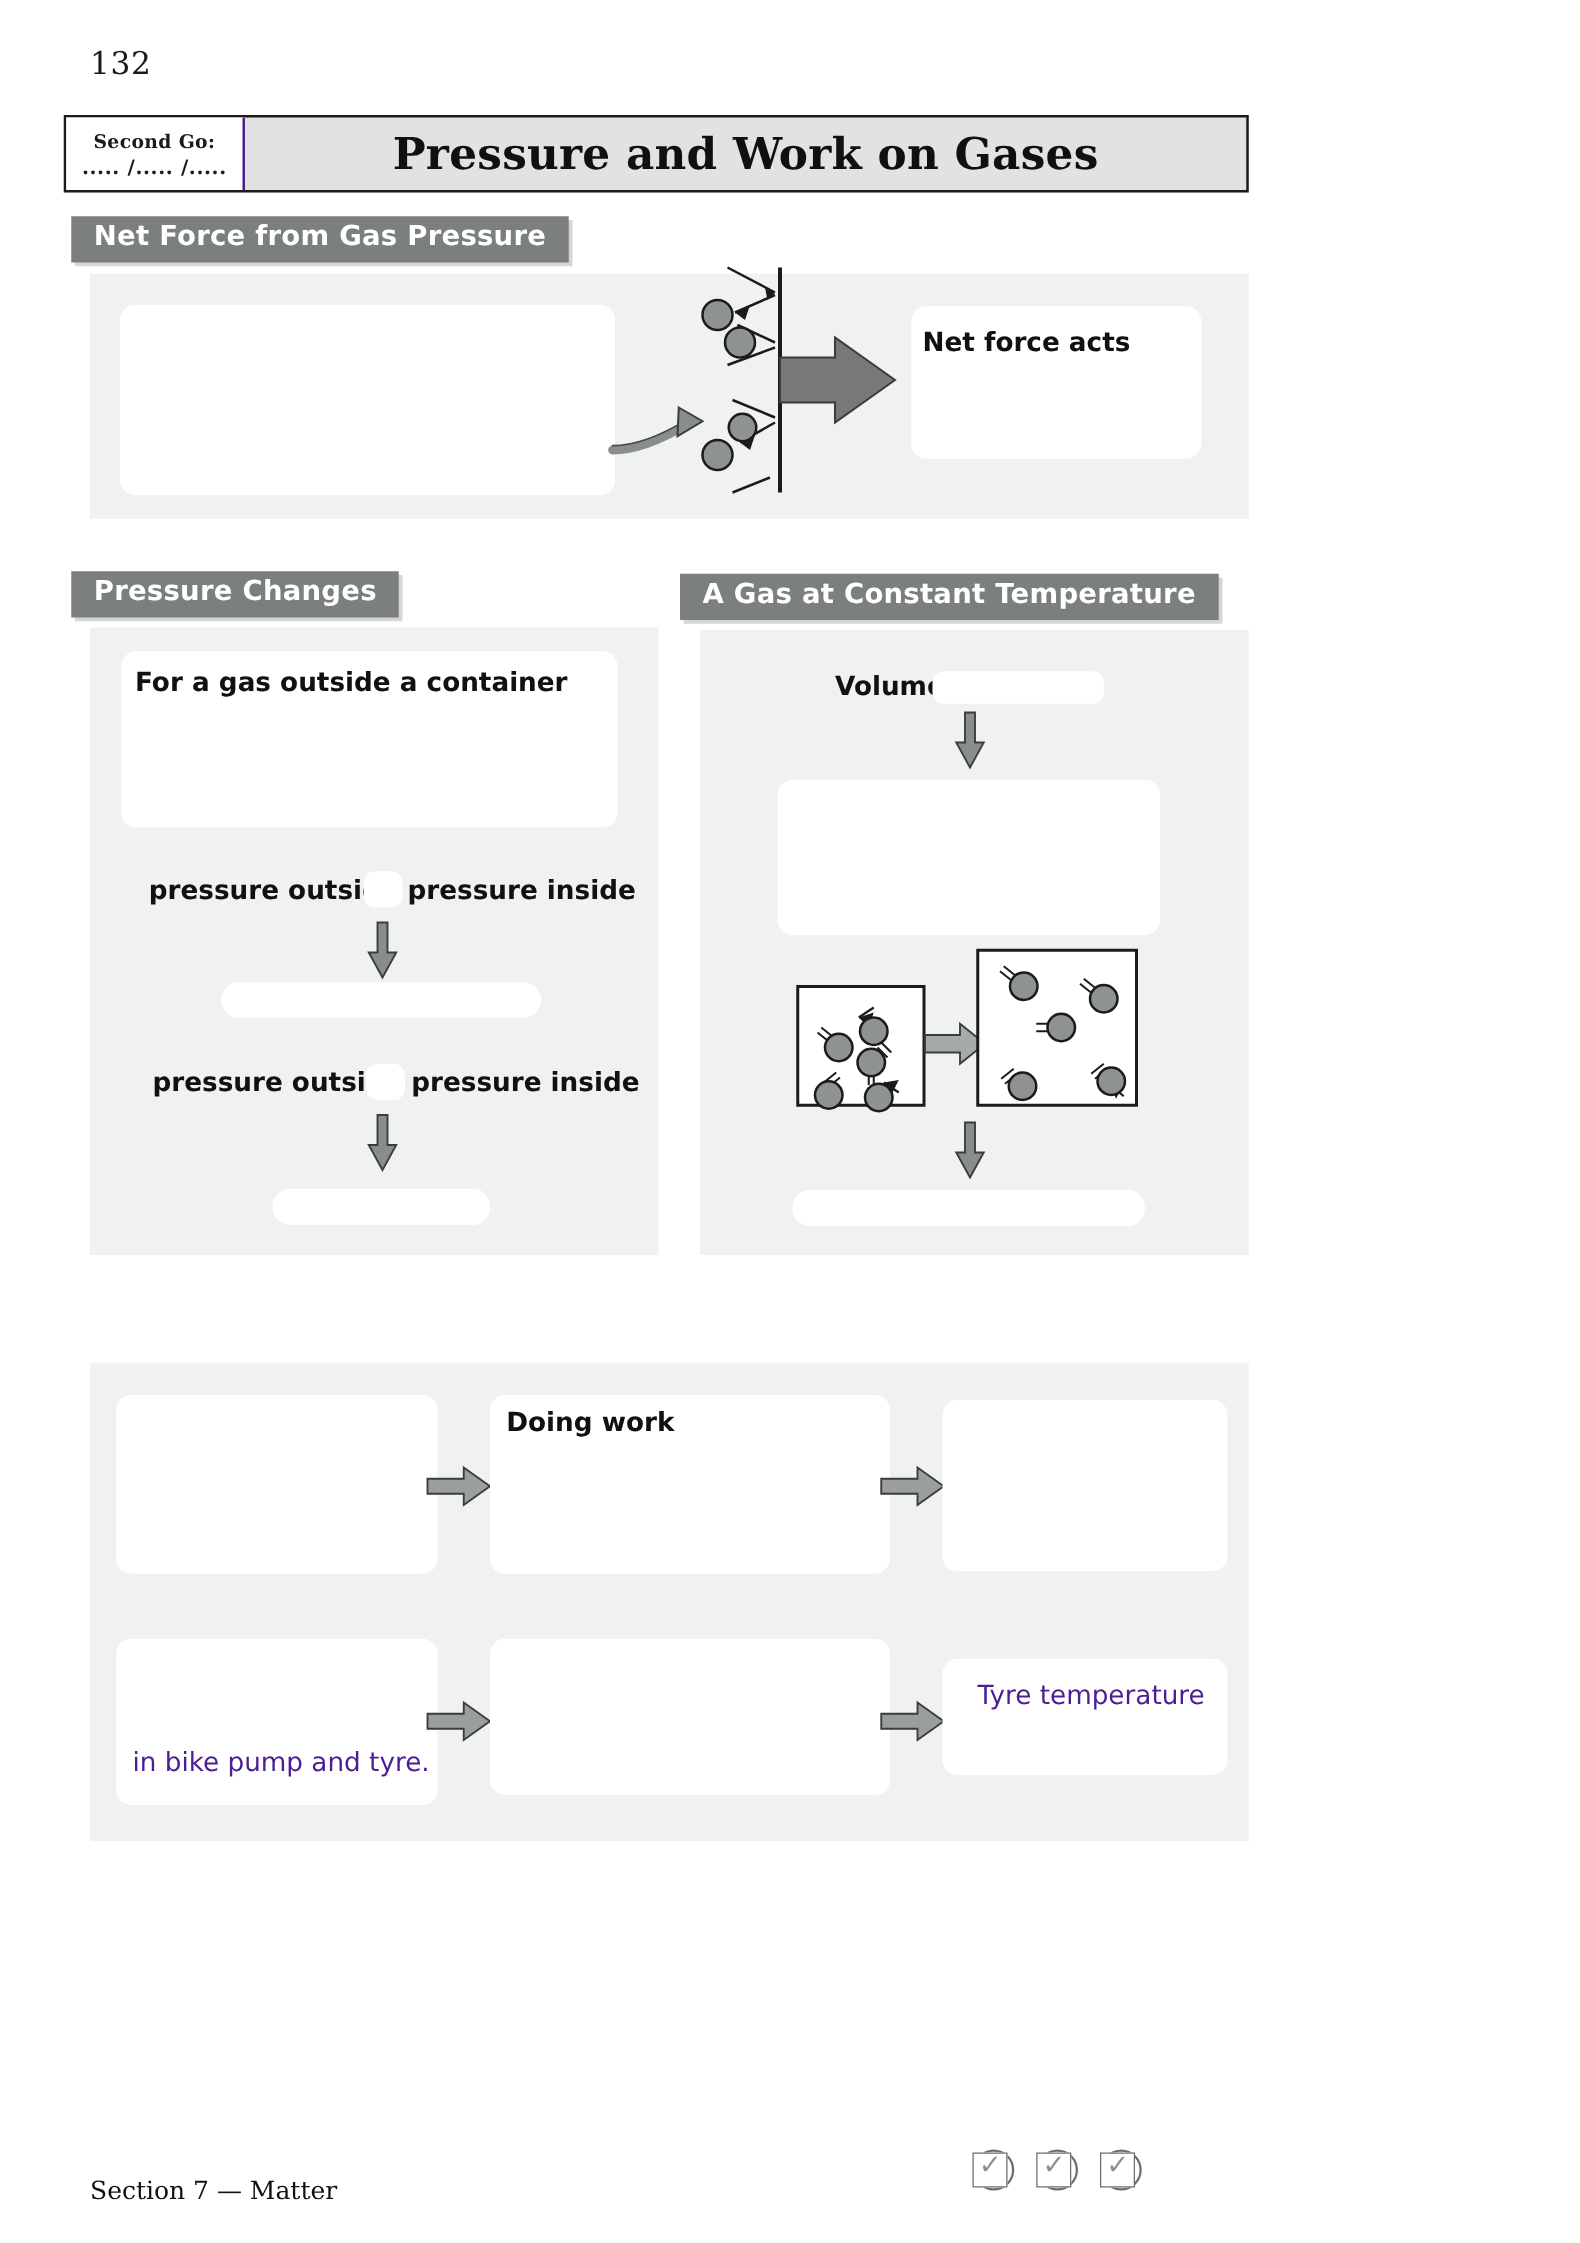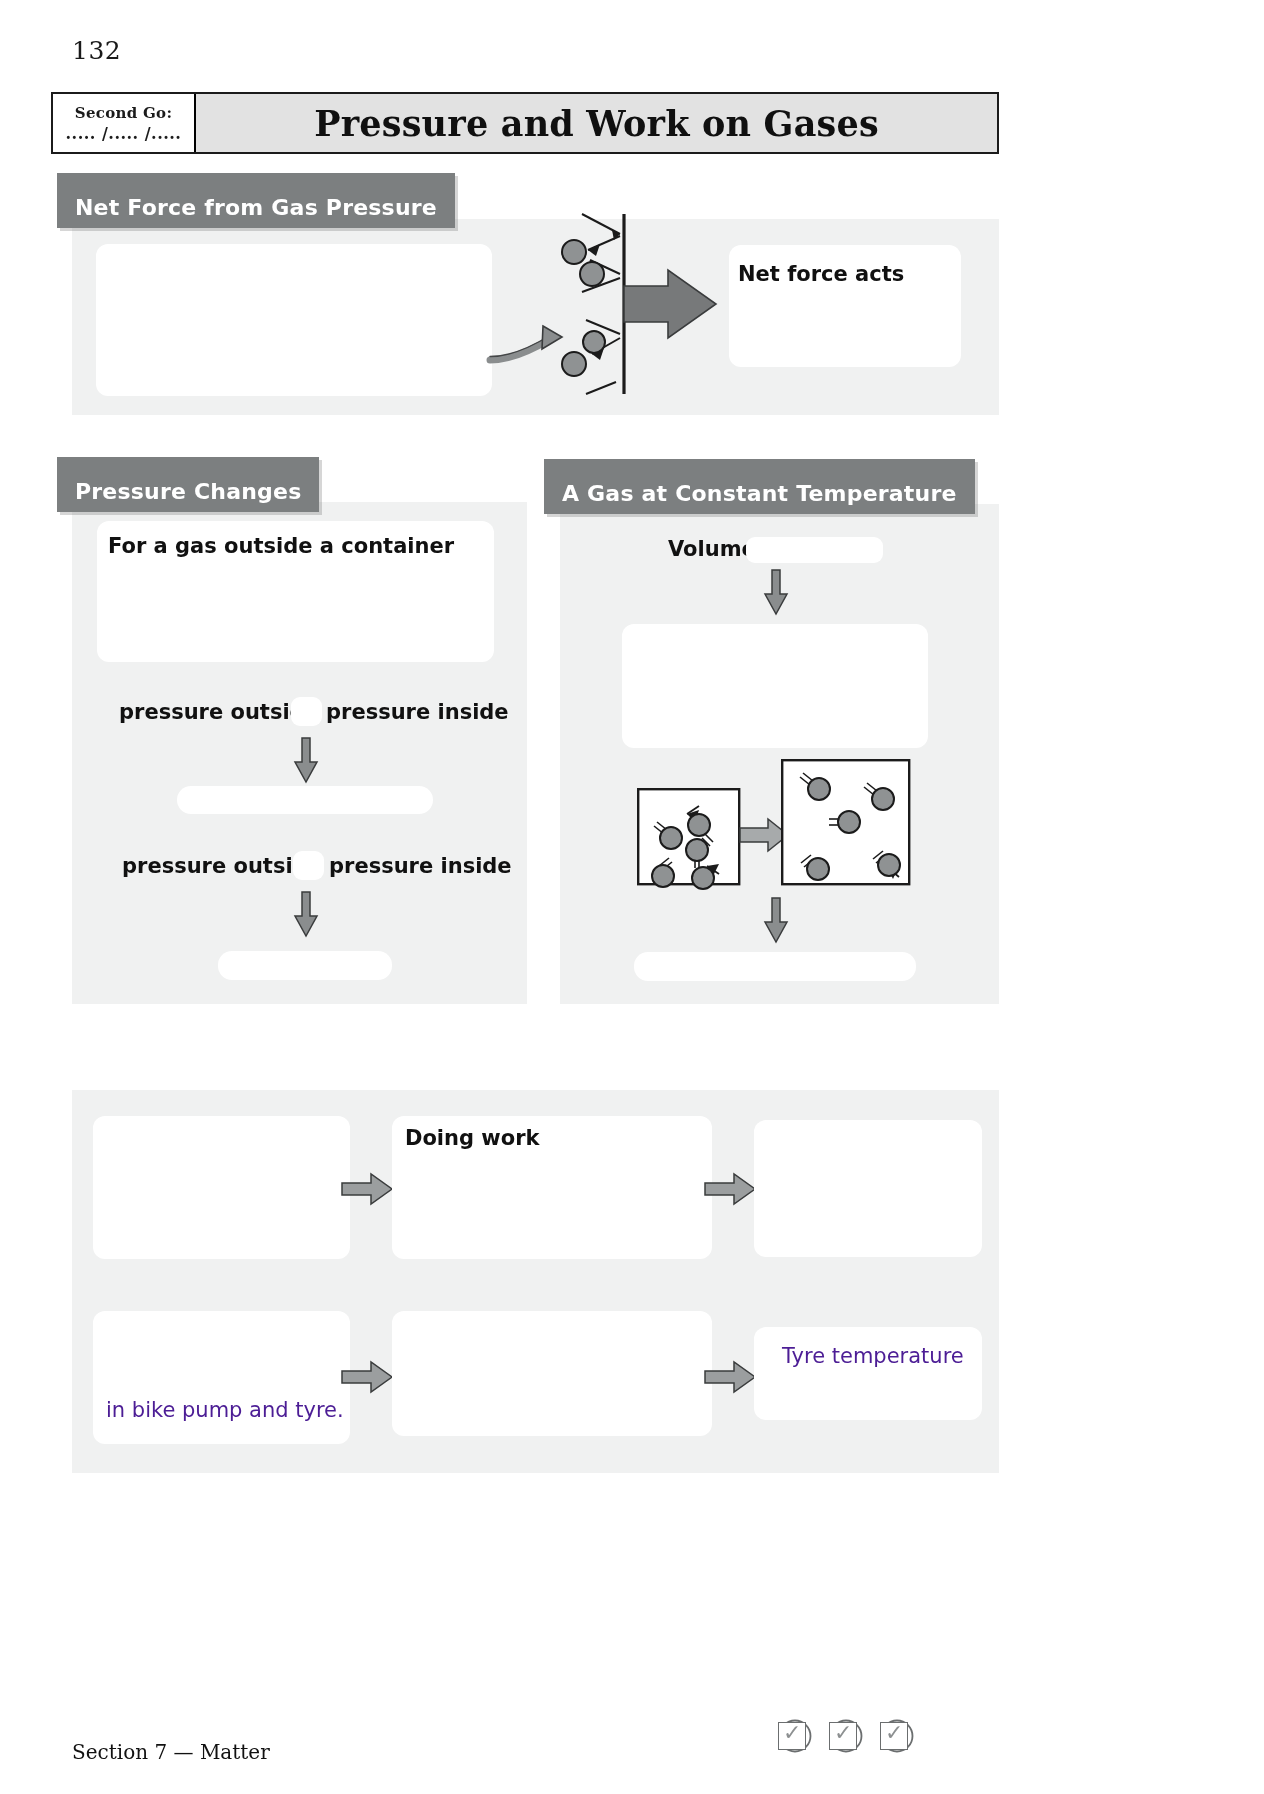--- a/index.html
+++ b/index.html
@@ -19,21 +19,21 @@
     font-family:"DejaVu Serif", serif;
     font-size:25px; color:#1a1a1a; letter-spacing:.5px;
   }
 
   
   .titlebar {
     position:absolute; left:51px; top:92px; width:948px; height:62px;
     border:2px solid #1b1b1b; display:flex; background:#e2e2e2;
   }
   .secondgo {
-    width:143px; background:#ffffff; border-right:2px solid #000000;
+    width:143px; background:#ffffff; border-right:2px solid #4c1d95;
     display:flex; flex-direction:column; align-items:center;
     justify-content:center; padding-top:2px;
   }
   .secondgo .lbl {
     font-family:"DejaVu Serif", serif; font-weight:bold;
     font-size:15px; color:#1b1b1b; letter-spacing:.3px; line-height:1.1;
   }
   .secondgo .dates {
     font-family:"DejaVu Serif", serif; font-weight:bold;
     font-size:16px; color:#1b1b1b; letter-spacing:.5px; margin-top:2px;
@@ -43,21 +43,21 @@
     font-family:"DejaVu Serif", serif; font-weight:bold;
     font-size:35px; color:#101010; letter-spacing:.2px;
   }
 
   
   .sect { position:absolute; background:#f0f1f1; }
   .sect-hdr {
     position:absolute; background:#7c7f80; color:#ffffff;
     font-family:"DejaVu Sans", sans-serif; font-weight:bold;
     font-size:22px; letter-spacing:.2px;
-    padding:22px 18px 8px 18px;
+    padding:4px 18px 8px 18px;
     box-shadow:3px 3px 0 rgba(120,120,120,.30);
     white-space:nowrap; z-index:6;
   }
 
   
   .blank { position:absolute; background:#ffffff; border-radius:12px; }
   .blank.sm { border-radius:9px; }
   .blank.pill { border-radius:14px; }
   .txt {
     position:absolute;

